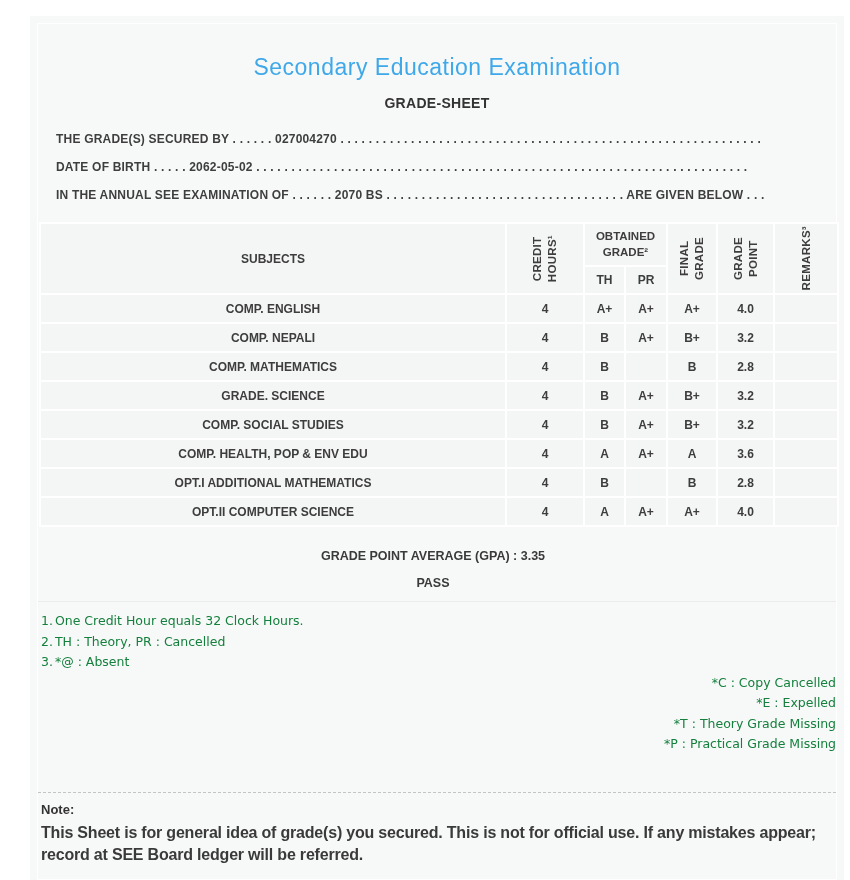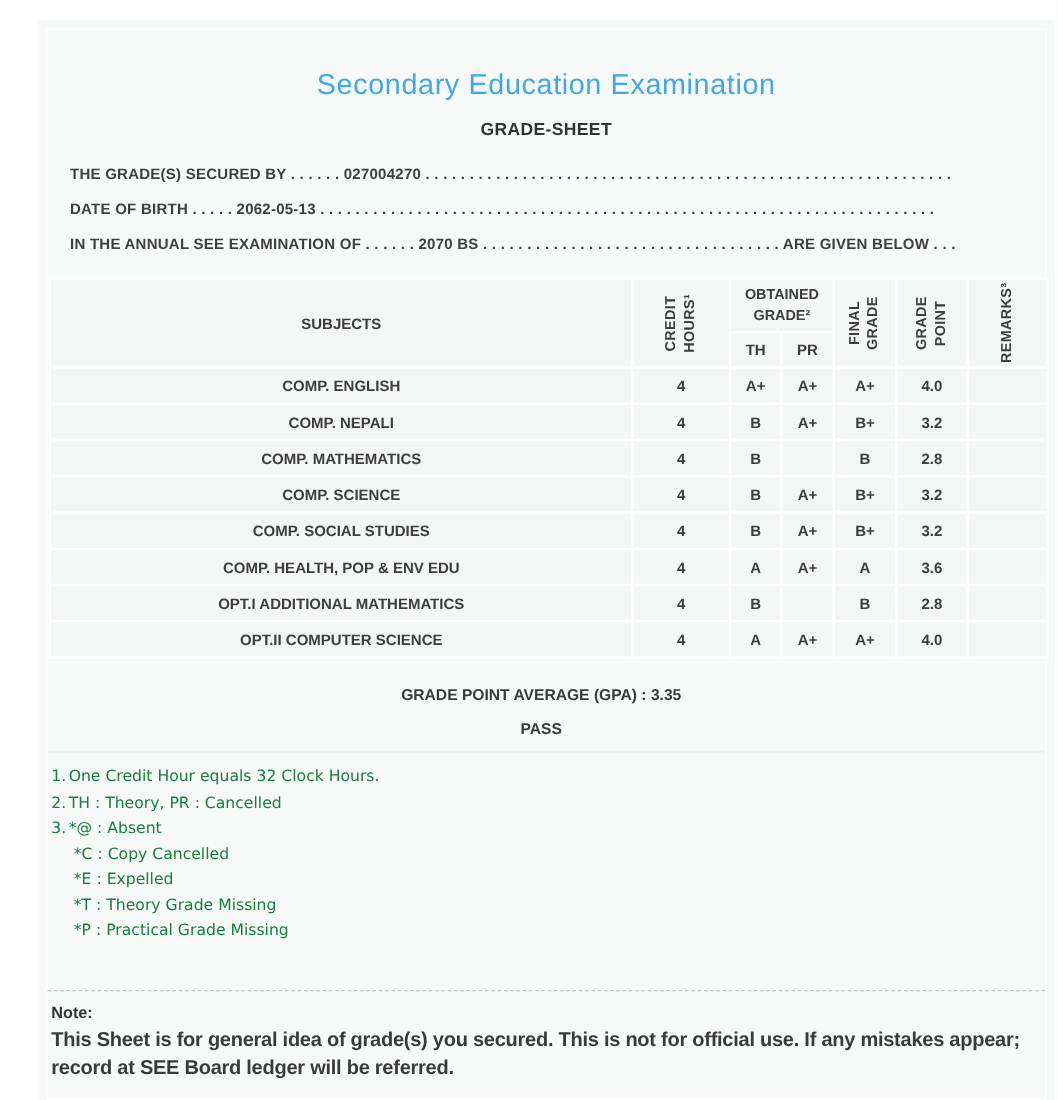--- a/index.html
+++ b/index.html
@@ -21,39 +21,39 @@
   table.grades td{height:27px;}
   .vwrap{display:flex;align-items:center;justify-content:center;height:69px;}
   .vtxt{writing-mode:vertical-rl;transform:rotate(180deg);white-space:pre-line;font-size:11.5px;font-weight:700;line-height:1.3;letter-spacing:.3px;}
   .obt{white-space:pre-line;line-height:1.35;font-size:11.5px;}
   .summary{margin-top:22px;padding-right:8px;text-align:center;}
   .gpa-line{font-size:12.5px;font-weight:700;color:#3a3a3a;}
   .result-line{margin-top:13px;font-size:12.5px;font-weight:700;color:#3a3a3a;}
   .sep{margin-top:11px;border-top:1px solid #ebebec;}
   .footnotes{margin-top:9px;padding-left:3px;font-family:"DejaVu Sans",sans-serif;font-size:12.5px;color:#15803d;}
   .fn-item{line-height:20.5px;}
-  .fn-item.sub{padding-left:18px;}
+  .fn-item.sub{padding-left:18px;text-align:right;}
   .fn-marker{margin-right:2px;}
   .dashed-divider{margin-top:37px;border-top:1px dashed #c4c4c4;}
   .note-block{margin-top:9px;padding:0 3px;}
   .note-label{font-size:13px;font-weight:700;color:#333333;}
   .note-text{margin-top:5px;font-size:16px;font-weight:700;color:#3a3a3a;line-height:22px;letter-spacing:-.2px;max-width:798px;}
 </style>
 </head>
 <body>
 
 <div class="card">
   <div class="card-inner">
 
     <div class="page-title">Secondary Education Examination</div>
     <div class="sheet-title">GRADE-SHEET</div>
 
     <div class="info-block">
       <div class="info-line">THE GRADE(S) SECURED BY . . . . . . 027004270 . . . . . . . . . . . . . . . . . . . . . . . . . . . . . . . . . . . . . . . . . . . . . . . . . . . . . . . . . . . .</div>
-      <div class="info-line">DATE OF BIRTH . . . . . 2062-05-13 . . . . . . . . . . . . . . . . . . . . . . . . . . . . . . . . . . . . . . . . . . . . . . . . . . . . . . . . . . . . . . . . . . . . . .</div>
+      <div class="info-line">DATE OF BIRTH . . . . . 2062-05-02 . . . . . . . . . . . . . . . . . . . . . . . . . . . . . . . . . . . . . . . . . . . . . . . . . . . . . . . . . . . . . . . . . . . . . .</div>
       <div class="info-line">IN THE ANNUAL SEE EXAMINATION OF . . . . . . 2070 BS . . . . . . . . . . . . . . . . . . . . . . . . . . . . . . . . . . ARE GIVEN BELOW . . .</div>
     </div>
 
     <table class="grades">
       <colgroup>
         <col style="width:466px">
           <col style="width:78px">
           <col style="width:41px">
           <col style="width:42px">
           <col style="width:50px">
@@ -114,21 +114,21 @@
       <tr>
         <td class="subject-c">COMP. MATHEMATICS</td>
         <td>4</td>
         <td>B</td>
         <td></td>
         <td>B</td>
         <td>2.8</td>
         <td></td>
       </tr>
       <tr>
-        <td class="subject-c">COMP. SCIENCE</td>
+        <td class="subject-c">GRADE. SCIENCE</td>
         <td>4</td>
         <td>B</td>
         <td>A+</td>
         <td>B+</td>
         <td>3.2</td>
         <td></td>
       </tr>
       <tr>
         <td class="subject-c">COMP. SOCIAL STUDIES</td>
         <td>4</td>

